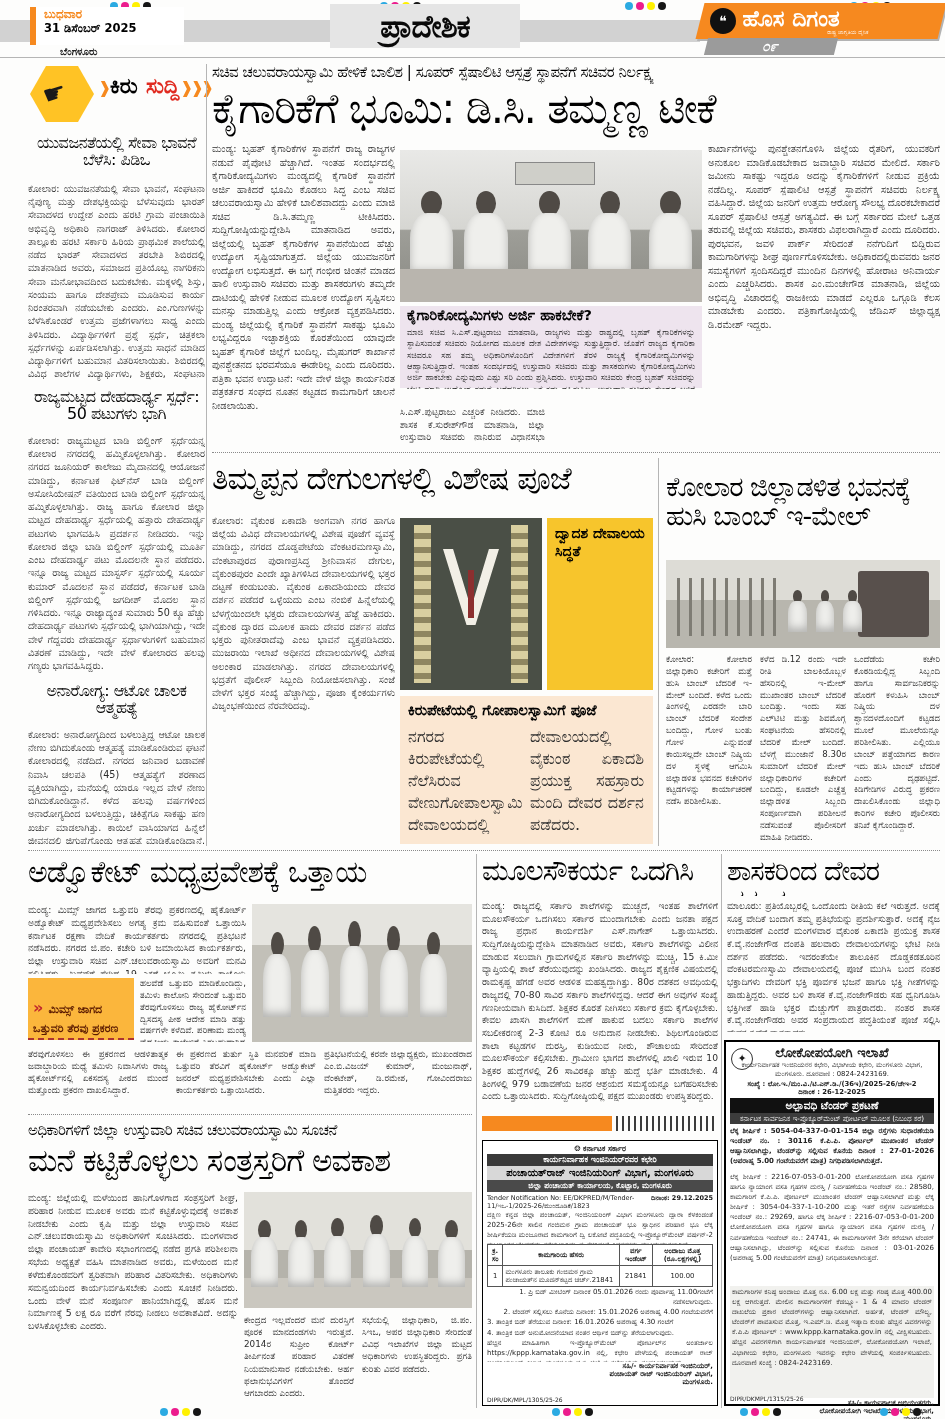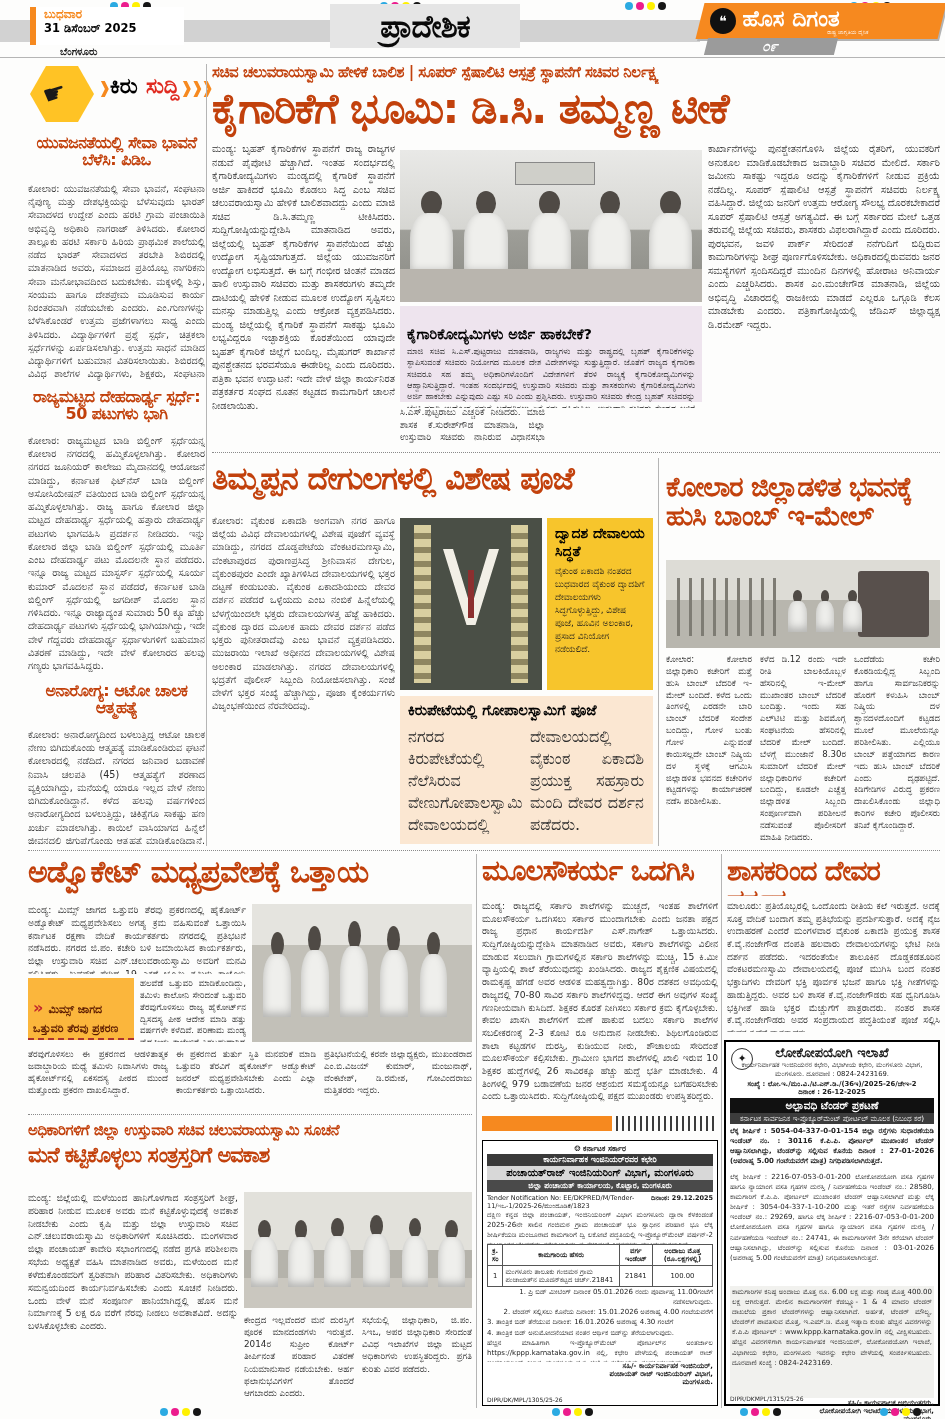--- a/index.html
+++ b/index.html
@@ -1,20 +1,20 @@
 <!DOCTYPE html>
 <html><head>
 <meta charset="utf-8">
 <style>
   html,body{margin:0;padding:0;background:#777;}
   #page{position:relative;width:945px;height:1419px;background:#fdfdfc;margin:0 auto;
         font-family:"DejaVu Sans","Liberation Sans",sans-serif;color:#1a1a1a;overflow:hidden;}
   .abs{position:absolute;}
   .just{text-align:justify;overflow:hidden;line-height:1.38;color:#2b2b2b;}
-  .hd{font-weight:bold;color:#c2410c;overflow:hidden;line-height:1.08;letter-spacing:-0.5px;}
+  .hd{font-weight:normal;color:#000000;overflow:hidden;line-height:1.08;letter-spacing:-0.5px;}
   .center{text-align:center;}
   .vrule{width:1px;background:#b5b5b5;}
   .hrule-dot{border-top:1px dotted #8a8a8a;height:0;}
   .hrule{border-top:1px solid #b5b5b5;height:0;}
   .photo{background:linear-gradient(#e9e9e7 0%,#d6d6d2 52%,#9e9e98 53%,#8a8a84 100%);position:absolute;overflow:hidden;}
   .person{position:absolute;bottom:18%;width:17%;height:55%;}
   .person .head{position:absolute;top:0;left:30%;width:40%;height:30%;background:#4f4a45;border-radius:50%;}
   .person .body{position:absolute;top:26%;left:8%;width:84%;height:74%;background:#efefec;border-radius:40% 40% 0 0;box-shadow:inset 0 -4px 8px rgba(0,0,0,.25);}
   .dotset{position:absolute;display:flex;gap:3px;}
   .dot{width:8px;height:8px;border-radius:50%;}
@@ -111,41 +111,40 @@
         <div class="head"></div>
         <div class="body"></div>
       </div>
     <div class="person" style="left:81%">
         <div class="head"></div>
         <div class="body"></div>
       </div>
     <div style="position:absolute;bottom:0;width:100%;height:22%;background:#b9b5ae"></div>
   </div>
 
-  <div class="abs" style="left:400px;top:306px;width:302px;height:96px;background:#eee4ee;padding:20px 7px;box-sizing:border-box">
+  <div class="abs" style="left:400px;top:306px;width:302px;height:82px;background:#eee4ee;padding:1px 7px;box-sizing:border-box">
     <div class="boxtitle" style="font-size:14.5px">ಕೈಗಾರಿಕೋದ್ಯಮಿಗಳು ಅರ್ಜಿ ಹಾಕಬೇಕೆ?</div>
     <div class="just" style="font-size:8.2px;height:62px;margin-top:3px">ಮಾಜಿ ಸಚಿವ ಸಿ.ಎಸ್.ಪುಟ್ಟರಾಜು ಮಾತನಾಡಿ, ರಾಜ್ಯಗಳು ಮತ್ತು ರಾಷ್ಟ್ರದಲ್ಲಿ ಬೃಹತ್ ಕೈಗಾರಿಕೆಗಳನ್ನು ಸ್ಥಾಪಿಸುವಂತೆ ಸಚಿವರು ನಿಯೋಗದ ಮೂಲಕ ದೇಶ ವಿದೇಶಗಳನ್ನು ಸುತ್ತುತ್ತಿದ್ದಾರೆ. ಜೊತೆಗೆ ರಾಜ್ಯದ ಕೈಗಾರಿಕಾ ಸಚಿವರೂ ಸಹ ತಮ್ಮ ಅಧಿಕಾರಿಗಳೊಂದಿಗೆ ವಿದೇಶಗಳಿಗೆ ತೆರಳಿ ರಾಜ್ಯಕ್ಕೆ ಕೈಗಾರಿಕೋದ್ಯಮಿಗಳನ್ನು ಆಹ್ವಾನಿಸುತ್ತಿದ್ದಾರೆ. ಇಂತಹ ಸಂದರ್ಭದಲ್ಲಿ ಉಸ್ತುವಾರಿ ಸಚಿವರು ಮತ್ತು ಶಾಸಕರುಗಳು ಕೈಗಾರಿಕೋದ್ಯಮಿಗಳು ಅರ್ಜಿ ಹಾಕಬೇಕು ಎನ್ನುವುದು ಎಷ್ಟು ಸರಿ ಎಂದು ಪ್ರಶ್ನಿಸಿದರು. ಉಸ್ತುವಾರಿ ಸಚಿವರು ಕೇಂದ್ರ ಬೃಹತ್ ಸಚಿವರನ್ನು ಭೇಟಿ ಮಾಡಿ ಉದ್ಯೋಗ ಸಮಸ್ಯೆ ಬಗೆಹರಿಸಲು ಏಕೆ ಕ್ರಮ ವಹಿಸುತ್ತಿಲ್ಲ, ಉಸ್ತುವಾರಿ ಸಚಿವರು ಕೇಂದ್ರದ ಬಳಿಗೆ ತೆರಳಬೇಕೋ ಅಥವಾ ಸಚಿವರೇ ಇವರ ಬಳಿಗೆ ಬರಬೇಕೋ, ಅವರು ಬಾರದೆ ಇದ್ದರೂ ಜಿಲ್ಲೆಯ ಅಭಿವೃದ್ಧಿ ದೃಷ್ಟಿಯಿಂದ ಕೈಗಾರಿಕೆ ಸ್ಥಾಪನೆ ಮಾಡಬೇಕಾಗುತ್ತದೆ. ಆದರೆ ಜಿಲ್ಲಾ ಮಂತ್ರಿಗಳಾಗಿ ಸ್ಪಷ್ಟ ಮಾಹಿತಿ ಕೊಡಬೇಕು ಎಂದು ಸಲಹೆ ನೀಡಿದರು. 2004ರಲ್ಲಿ ಎಚ್.ಡಿ. ಕುಮಾರಸ್ವಾಮಿ ಅವರು ಮುಖ್ಯಮಂತ್ರಿಯಾದ ಮೇಲೆ ಜಿಲ್ಲೆಯಲ್ಲಿ ಸರ್ಕಾರಿ ಶಾಲೆಗಳು, ಐಟಿ ಕಾಲೇಜುಗಳು, ಉಚಿತ ಕೇಂದ್ರಗಳನ್ನು ಸ್ಥಾಪಿಸಲಾಯಿತು. ಜಿಲ್ಲೆಯ ಅಭಿವೃದ್ಧಿಗಾಗಿ ಕೇಂದ್ರ ಸರ್ಕಾರದಿಂದ ಏನು ಮಾಡಬೇಕು ಅದಕ್ಕೆ ರಾಜ್ಯ ಏನು ಸವಲತ್ತು ನೀಡಬೇಕು ಎಂದು ಚರ್ಚಿಸಲು ಸಭೆ ಆಯೋಜಿಸುವಂತೆ ಸಲಹೆ ನೀಡಿದರು.</div>
   </div>
   <div class="abs just" style="left:400px;top:406px;width:145px;height:40px;font-size:9.2px">ಸಿ.ಎಸ್.ಪುಟ್ಟರಾಜು ಎಚ್ಚರಿಕೆ ನೀಡಿದರು. ಮಾಜಿ ಶಾಸಕ ಕೆ.ಸುರೇಶ್‌ಗೌಡ ಮಾತನಾಡಿ, ಜಿಲ್ಲಾ ಉಸ್ತುವಾರಿ ಸಚಿವರು ನಾನಿರುವ ವಿಧಾನಸಭಾ ಕ್ಷೇತ್ರದಿಂದ</div>
   <div class="abs just" style="left:708px;top:142px;width:232px;height:304px;font-size:9.8px">ಕಾರ್ಖಾನೆಗಳನ್ನು ಪುನಶ್ಚೇತನಗೊಳಿಸಿ ಜಿಲ್ಲೆಯ ರೈತರಿಗೆ, ಯುವಕರಿಗೆ ಅನುಕೂಲ ಮಾಡಿಕೊಡಬೇಕಾದ ಜವಾಬ್ದಾರಿ ಸಚಿವರ ಮೇಲಿದೆ. ಸರ್ಕಾರಿ ಜಮೀನು ಸಾಕಷ್ಟು ಇದ್ದರೂ ಅದನ್ನು ಕೈಗಾರಿಕೆಗಳಿಗೆ ನೀಡುವ ಪ್ರಕ್ರಿಯೆ ನಡೆದಿಲ್ಲ. ಸೂಪರ್ ಸ್ಪೆಷಾಲಿಟಿ ಆಸ್ಪತ್ರೆ ಸ್ಥಾಪನೆಗೆ ಸಚಿವರು ನಿರ್ಲಕ್ಷ್ಯ ವಹಿಸಿದ್ದಾರೆ. ಜಿಲ್ಲೆಯ ಜನರಿಗೆ ಉತ್ತಮ ಆರೋಗ್ಯ ಸೌಲಭ್ಯ ದೊರಕಬೇಕಾದರೆ ಸೂಪರ್ ಸ್ಪೆಷಾಲಿಟಿ ಆಸ್ಪತ್ರೆ ಅಗತ್ಯವಿದೆ. ಈ ಬಗ್ಗೆ ಸರ್ಕಾರದ ಮೇಲೆ ಒತ್ತಡ ತರುವಲ್ಲಿ ಜಿಲ್ಲೆಯ ಸಚಿವರು, ಶಾಸಕರು ವಿಫಲರಾಗಿದ್ದಾರೆ ಎಂದು ದೂರಿದರು. ಪುರಭವನ, ಜವಳಿ ಪಾರ್ಕ್ ಸೇರಿದಂತೆ ನನೆಗುದಿಗೆ ಬಿದ್ದಿರುವ ಕಾಮಗಾರಿಗಳನ್ನು ಶೀಘ್ರ ಪೂರ್ಣಗೊಳಿಸಬೇಕು. ಅಧಿಕಾರದಲ್ಲಿರುವವರು ಜನರ ಸಮಸ್ಯೆಗಳಿಗೆ ಸ್ಪಂದಿಸದಿದ್ದರೆ ಮುಂದಿನ ದಿನಗಳಲ್ಲಿ ಹೋರಾಟ ಅನಿವಾರ್ಯ ಎಂದು ಎಚ್ಚರಿಸಿದರು. ಶಾಸಕ ಎಂ.ಮಂಚೇಗೌಡ ಮಾತನಾಡಿ, ಜಿಲ್ಲೆಯ ಅಭಿವೃದ್ಧಿ ವಿಚಾರದಲ್ಲಿ ರಾಜಕೀಯ ಮಾಡದೆ ಎಲ್ಲರೂ ಒಗ್ಗೂಡಿ ಕೆಲಸ ಮಾಡಬೇಕು ಎಂದರು. ಪತ್ರಿಕಾಗೋಷ್ಠಿಯಲ್ಲಿ ಜೆಡಿಎಸ್ ಜಿಲ್ಲಾಧ್ಯಕ್ಷ ಡಿ.ರಮೇಶ್ ಇದ್ದರು.</div>
   <div class="abs hrule-dot" style="left:212px;top:452px;width:728px"></div>
 
   <div class="abs hd" style="left:212px;top:462px;width:442px;height:46px;font-size:31px;letter-spacing:-1px">ತಿಮ್ಮಪ್ಪನ ದೇಗುಲಗಳಲ್ಲಿ ವಿಶೇಷ ಪೂಜೆ</div>
   <div class="abs just" style="left:212px;top:514px;width:183px;height:330px;font-size:9.6px">ಕೋಲಾರ: ವೈಕುಂಠ ಏಕಾದಶಿ ಅಂಗವಾಗಿ ನಗರ ಹಾಗೂ ಜಿಲ್ಲೆಯ ವಿವಿಧ ದೇವಾಲಯಗಳಲ್ಲಿ ವಿಶೇಷ ಪೂಜೆಗೆ ವ್ಯವಸ್ಥೆ ಮಾಡಿದ್ದು, ನಗರದ ದೊಡ್ಡಪೇಟೆಯ ವೆಂಕಟರಮಣಸ್ವಾಮಿ, ವೆಂಕಟಾಪುರದ ಪುರಾಣಪ್ರಸಿದ್ಧ ಶ್ರೀನಿವಾಸನ ದೇಗುಲ, ವೈಕುಂಠಪುರಂ ಎಂದೇ ಖ್ಯಾತಿಗಳಿಸಿದ ದೇವಾಲಯಗಳಲ್ಲಿ ಭಕ್ತರ ದಟ್ಟಣೆ ಕಂಡುಬಂತು. ವೈಕುಂಠ ಏಕಾದಶಿಯಂದು ದೇವರ ದರ್ಶನ ಪಡೆದರೆ ಒಳ್ಳೆಯದು ಎಂಬ ನಂಬಿಕೆ ಹಿನ್ನೆಲೆಯಲ್ಲಿ ಬೆಳಗ್ಗೆಯಿಂದಲೇ ಭಕ್ತರು ದೇವಾಲಯಗಳತ್ತ ಹೆಜ್ಜೆ ಹಾಕಿದರು. ವೈಕುಂಠ ದ್ವಾರದ ಮೂಲಕ ಹಾದು ದೇವರ ದರ್ಶನ ಪಡೆದ ಭಕ್ತರು ಪುನೀತರಾದೆವು ಎಂಬ ಭಾವನೆ ವ್ಯಕ್ತಪಡಿಸಿದರು. ಮುಜರಾಯಿ ಇಲಾಖೆ ಅಧೀನದ ದೇವಾಲಯಗಳಲ್ಲಿ ವಿಶೇಷ ಅಲಂಕಾರ ಮಾಡಲಾಗಿತ್ತು. ನಗರದ ದೇವಾಲಯಗಳಲ್ಲಿ ಭದ್ರತೆಗೆ ಪೊಲೀಸ್ ಸಿಬ್ಬಂದಿ ನಿಯೋಜಿಸಲಾಗಿತ್ತು. ಸಂಜೆ ವೇಳೆಗೆ ಭಕ್ತರ ಸಂಖ್ಯೆ ಹೆಚ್ಚಾಗಿದ್ದು, ಪೂಜಾ ಕೈಂಕರ್ಯಗಳು ವಿಜೃಂಭಣೆಯಿಂದ ನೆರವೇರಿದವು.</div>
 
   <div class="photo" style="left:400px;top:518px;width:142px;height:172px;background:#4a4f46">
     <div style="position:absolute;left:10%;top:4%;width:12%;height:92%;background:repeating-linear-gradient(#d9cfa0 0 8px,#8f8660 8px 14px)"></div>
     <div style="position:absolute;right:10%;top:4%;width:12%;height:92%;background:repeating-linear-gradient(#d9cfa0 0 8px,#8f8660 8px 14px)"></div>
     <div style="position:absolute;left:50%;top:18%;width:56px;height:76px;transform:translateX(-50%);background:#f2efe6;clip-path:polygon(0 0,18% 0,50% 78%,82% 0,100% 0,58% 100%,42% 100%)"></div>
     <div style="position:absolute;left:50%;top:30%;width:6px;height:48px;transform:translateX(-50%);background:#8c2f2f"></div>
   </div>
 
   <div class="abs" style="left:547px;top:518px;width:106px;height:172px;background:#f7c52c;padding:7px 8px;box-sizing:border-box">
     <div class="boxtitle" style="font-size:14px;line-height:1.25">ದ್ವಾದಶ ದೇವಾಲಯ ಸಿದ್ಧತೆ</div>
-    <div style="font-size:9px;line-height:1.45;margin-top:5px;color:#1c1c1c;overflow:hidden;height:104px">ವೈಕುಂಠ ಏಕಾದಶಿ ನಂತರದ ಬುಧವಾರದ ವೈಕುಂಠ ದ್ವಾದಶಿಗೆ ದೇವಾಲಯಗಳು ಸಿದ್ಧಗೊಳ್ಳುತ್ತಿದ್ದು, ವಿಶೇಷ ಪೂಜೆ, ಹೂವಿನ ಅಲಂಕಾರ, ಪ್ರಸಾದ ವಿನಿಯೋಗ ನಡೆಯಲಿದೆ.</div>
   </div>
 
   <div class="abs" style="left:400px;top:696px;width:253px;height:148px;background:#fbe7d2;padding:6px 8px;box-sizing:border-box">
     <div class="boxtitle" style="font-size:14.5px">ಕಿರುಪೇಟೆಯಲ್ಲಿ ಗೋಪಾಲಸ್ವಾಮಿಗೆ ಪೂಜೆ</div>
     <div style="position:absolute;left:8px;top:30px;width:114px;height:110px" class="just">ನಗರದ ಕಿರುಪೇಟೆಯಲ್ಲಿ ನೆಲೆಸಿರುವ ವೇಣುಗೋಪಾಲಸ್ವಾಮಿ ದೇವಾಲಯದಲ್ಲಿ ವೈಕುಂಠ ಏಕಾದಶಿ ಅಂಗವಾಗಿ ಸ್ವಾಮಿಗೆ ವಿಶೇಷ ಪೂಜೆ ಮಾಡಲಾಯಿತು. ಬೆಳಗಿನ ಜಾವದಿಂದಲೇ ಸಹಸ್ರಾರು ಮಂದಿ ದೇವರ ದರ್ಶನ ಪಡೆದರು. ನಗರ ಮಾತ್ರವಲ್ಲದೇ ಸುತ್ತಮುತ್ತಲ ಗ್ರಾಮಗಳಿಂದಲೂ ಅಸಂಖ್ಯಾತ ಶ್ರದ್ಧಾಭಕ್ತಿಗಳಿಂದ ಭಕ್ತರು ಆಗಮಿಸಿ ಕೀಲುಕೋಟೆಯ ಸ್ವಾಮಿಗೆ ಪೂಜೆ ಸಲ್ಲಿಸಿದರು.</div>
     <div style="position:absolute;left:130px;top:30px;width:114px;height:110px" class="just">ದೇವಾಲಯದಲ್ಲಿ ವೈಕುಂಠ ಏಕಾದಶಿ ಪ್ರಯುಕ್ತ ಸಹಸ್ರಾರು ಮಂದಿ ದೇವರ ದರ್ಶನ ಪಡೆದರು. ದೇವಾಲಯದಲ್ಲಿ ಬರುವ ಸಾವಿರಾರು ಭಕ್ತರಿಗೆ ಬೇಕರ ಲೋಕೇಶ್, ಮಿಕ್ಷರ್ ಕುಮಾರ್, ಚಿನಿವಾರ ಮುರಳಿ, ದೇವರಾಜ್ ಮತ್ತಿತರರು ಅನ್ನ ಸಂತರ್ಪಣೆ, ಅಶ್ರಿತ ಮತ್ತಿತರರಿದ್ದರು.</div>
   </div>
   <div class="abs vrule" style="left:658px;top:458px;height:388px"></div>
 
   <div class="abs hd" style="left:666px;top:472px;width:274px;height:84px;font-size:27px;letter-spacing:-1px">
@@ -213,21 +212,21 @@
 
   <div class="abs vrule" style="left:721px;top:854px;height:554px"></div>
   <div class="abs hd" style="left:727px;top:856px;width:213px;height:40px;font-size:27px;letter-spacing:-1px">ಶಾಸಕರಿಂದ ದೇವರ ದರ್ಶನ</div>
   <div class="abs just" style="left:727px;top:900px;width:213px;height:132px;font-size:9.2px">ಮಾಲೂರು: ಪ್ರತಿಯೊಬ್ಬರಲ್ಲಿ ಒಂದೊಂದು ರೀತಿಯ ಕಲೆ ಇರುತ್ತದೆ. ಅದಕ್ಕೆ ಸೂಕ್ತ ವೇದಿಕೆ ಬಂದಾಗ ತಮ್ಮ ಪ್ರತಿಭೆಯನ್ನು ಪ್ರದರ್ಶಿಸುತ್ತಾರೆ. ಅದಕ್ಕೆ ನೈಜ ಉದಾಹರಣೆ ಎಂದರೆ ಮಂಗಳವಾರ ವೈಕುಂಠ ಏಕಾದಶಿ ಪ್ರಯುಕ್ತ ಶಾಸಕ ಕೆ.ವೈ.ನಂಜೇಗೌಡ ದಂಪತಿ ಹಲವಾರು ದೇವಾಲಯಗಳನ್ನು ಭೇಟಿ ನೀಡಿ ದರ್ಶನ ಪಡೆದರು. ಇದರಂತೆಯೇ ತಾಲೂಕಿನ ದೊಡ್ಡಕಡತೂರಿನ ವೆಂಕಟರಮಣಸ್ವಾಮಿ ದೇವಾಲಯದಲ್ಲಿ ಪೂಜೆ ಮುಗಿಸಿ ಬಂದ ನಂತರ ಭಕ್ತಾದಿಗಳು ದೇವರಿಗೆ ಭಕ್ತಿ ಪೂರ್ವಕ ಭಜನೆ ಹಾಗೂ ಭಕ್ತಿ ಗೀತೆಗಳನ್ನು ಹಾಡುತ್ತಿದ್ದರು. ಅವರ ಬಳಿ ಶಾಸಕ ಕೆ.ವೈ.ನಂಜೇಗೌಡರು ಸಹ ಧ್ವನಿಗೂಡಿಸಿ ಭಕ್ತಿಗೀತೆ ಹಾಡಿ ಭಕ್ತರ ಮೆಚ್ಚುಗೆಗೆ ಪಾತ್ರರಾದರು. ನಂತರ ಶಾಸಕ ಕೆ.ವೈ.ನಂಜೇಗೌಡರು ಅವರ ಸಂಪ್ರದಾಯದ ಪದ್ಧತಿಯಂತೆ ಪೂಜೆ ಸಲ್ಲಿಸಿ ದೇವರ ಕೃಪೆಗೆ ಪಾತ್ರರಾದರು.</div>
 
   <div class="abs" style="left:482px;top:1116px;width:130px;height:15px;background:#f6891f"></div>
   <div class="abs" style="left:616px;top:1116px;width:102px;height:15px;background:repeating-linear-gradient(90deg,#3c3c3c 0 2px,transparent 2px 6px)"></div>
 
   <div class="abs hrule-dot" style="left:28px;top:1114px;width:444px"></div>
   <div class="abs hd" style="left:28px;top:1122px;width:444px;height:20px;font-size:15px">ಅಧಿಕಾರಿಗಳಿಗೆ ಜಿಲ್ಲಾ ಉಸ್ತುವಾರಿ ಸಚಿವ ಚಲುವರಾಯಸ್ವಾಮಿ ಸೂಚನೆ</div>
-  <div class="abs hd" style="left:28px;top:1144px;width:444px;height:44px;font-size:21px;letter-spacing:-1px">ಮನೆ ಕಟ್ಟಿಕೊಳ್ಳಲು ಸಂತ್ರಸ್ತರಿಗೆ ಅವಕಾಶ</div>
+  <div class="abs hd" style="left:28px;top:1144px;width:444px;height:44px;font-size:31px;letter-spacing:-1px">ಮನೆ ಕಟ್ಟಿಕೊಳ್ಳಲು ಸಂತ್ರಸ್ತರಿಗೆ ಅವಕಾಶ</div>
   <div class="abs just" style="left:28px;top:1192px;width:210px;height:212px;font-size:9.3px">ಮಂಡ್ಯ: ಜಿಲ್ಲೆಯಲ್ಲಿ ಮಳೆಯಿಂದ ಹಾನಿಗೊಳಗಾದ ಸಂತ್ರಸ್ತರಿಗೆ ಶೀಘ್ರ, ಪರಿಹಾರ ನೀಡುವ ಮೂಲಕ ಅವರು ಮನೆ ಕಟ್ಟಿಕೊಳ್ಳುವುದಕ್ಕೆ ಅವಕಾಶ ನೀಡಬೇಕು ಎಂದು ಕೃಷಿ ಮತ್ತು ಜಿಲ್ಲಾ ಉಸ್ತುವಾರಿ ಸಚಿವ ಎನ್.ಚಲುವರಾಯಸ್ವಾಮಿ ಅಧಿಕಾರಿಗಳಿಗೆ ಸೂಚಿಸಿದರು. ಮಂಗಳವಾರ ಜಿಲ್ಲಾ ಪಂಚಾಯತ್ ಕಾವೇರಿ ಸಭಾಂಗಣದಲ್ಲಿ ನಡೆದ ಪ್ರಗತಿ ಪರಿಶೀಲನಾ ಸಭೆಯ ಅಧ್ಯಕ್ಷತೆ ವಹಿಸಿ ಮಾತನಾಡಿದ ಅವರು, ಮಳೆಯಿಂದ ಮನೆ ಕಳೆದುಕೊಂಡವರಿಗೆ ತ್ವರಿತವಾಗಿ ಪರಿಹಾರ ವಿತರಿಸಬೇಕು. ಅಧಿಕಾರಿಗಳು ಸಮನ್ವಯದಿಂದ ಕಾರ್ಯನಿರ್ವಹಿಸಬೇಕು ಎಂದು ಸೂಚನೆ ನೀಡಿದರು. ಒಂದು ವೇಳೆ ಮನೆ ಸಂಪೂರ್ಣ ಹಾನಿಯಾಗಿದ್ದಲ್ಲಿ ಹೊಸ ಮನೆ ನಿರ್ಮಾಣಕ್ಕೆ 5 ಲಕ್ಷ ರೂ ವರೆಗೆ ನೆರವು ನೀಡಲು ಅವಕಾಶವಿದೆ. ಅದನ್ನು ಬಳಸಿಕೊಳ್ಳಬೇಕು ಎಂದರು.</div>
   <div class="photo" style="left:244px;top:1192px;width:228px;height:116px;background:linear-gradient(#e2e1db 0 50%,#b5b3ab 50% 100%)">
     <div style="position:absolute;bottom:0;width:100%;height:26%;background:#cac7bf"></div>
     <div class="person" style="left:2%;width:14%;height:58%">
         <div class="head"></div>
         <div class="body"></div>
       </div>
     <div class="person" style="left:18%;width:14%;height:58%">
         <div class="head"></div>
         <div class="body"></div>

